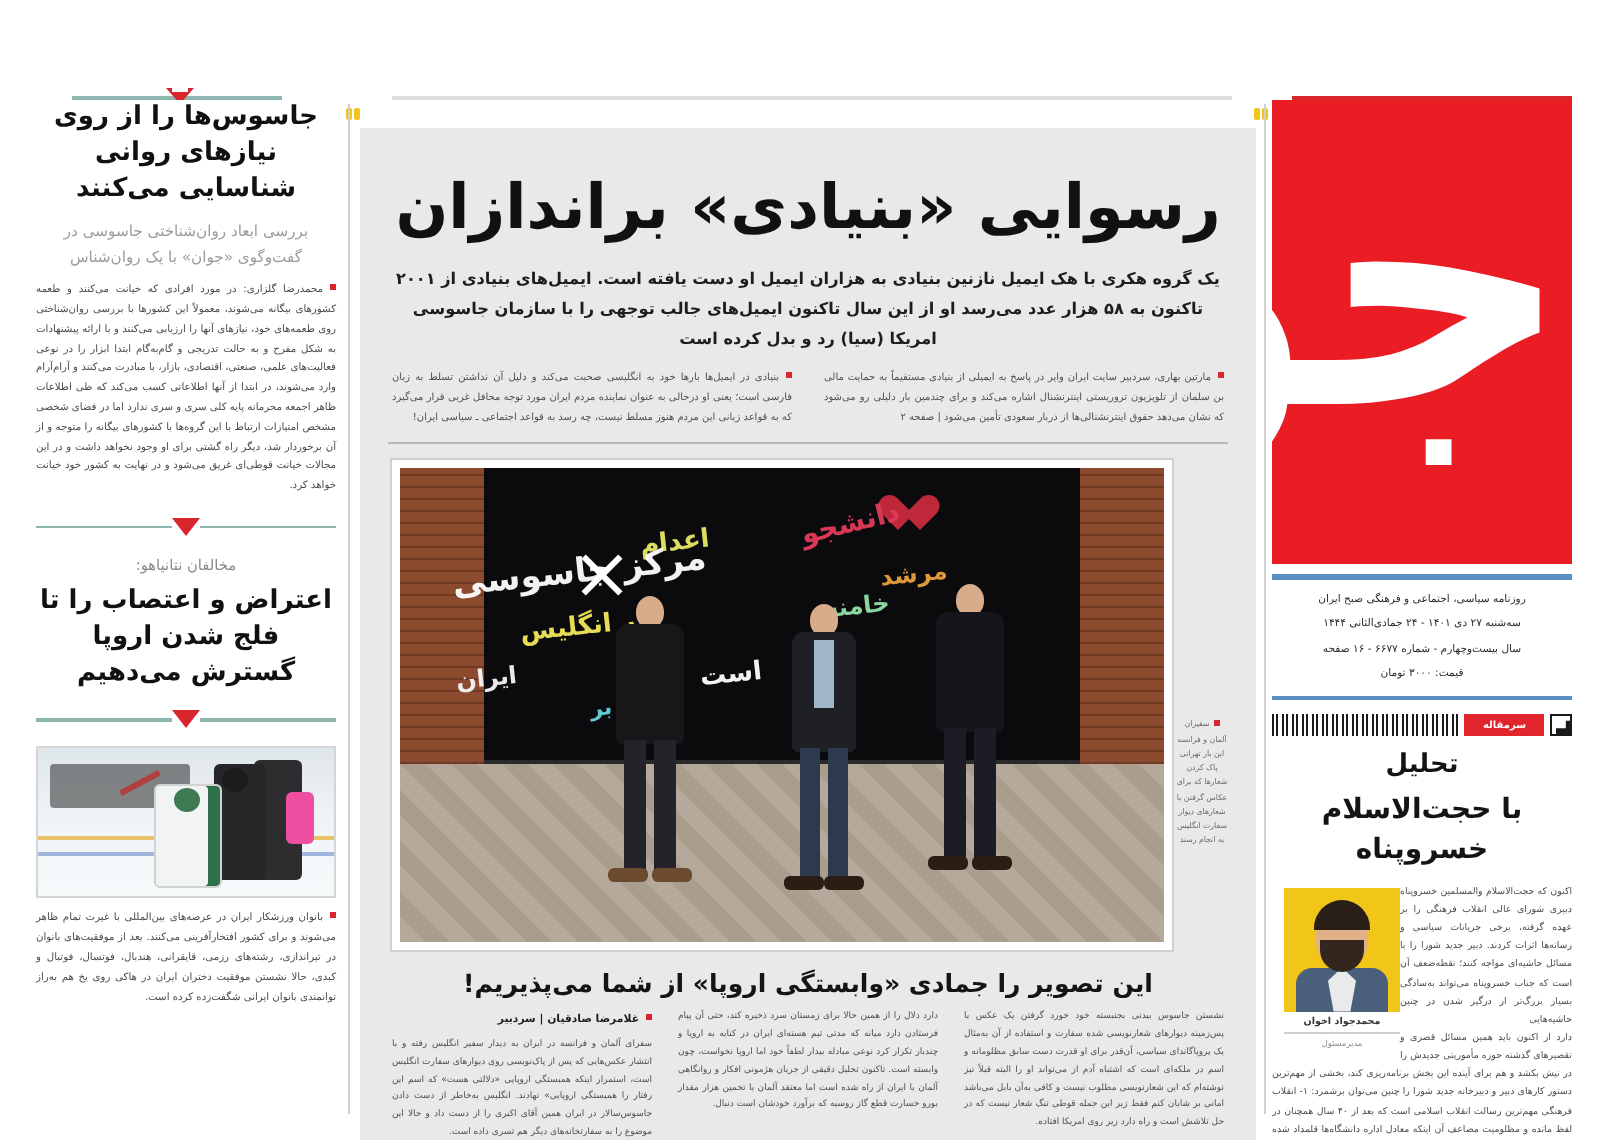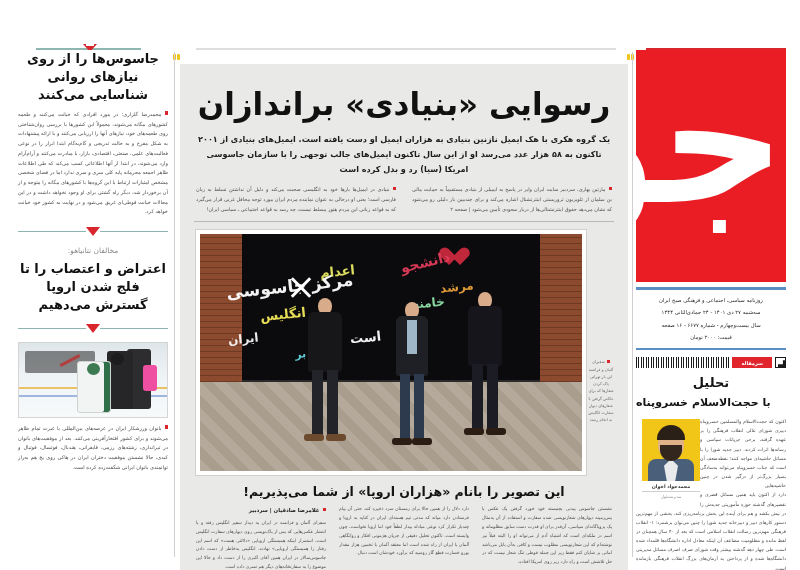--- a/index.html
+++ b/index.html
@@ -365,22 +365,22 @@
   .qr-mini::after {
     content: ""; position: absolute; left: 2px; top: 2px;
     width: 7px; height: 7px; background: #1a1a1a;
     clip-path: polygon(0 100%,100% 100%,100% 0,70% 0,70% 55%,0 55%);
   }
   .ed-title {
     text-align: center; font-weight: bold; color: #141414;
     font-size: 13px; line-height: 1.45; margin: 6px 0 2px 0;
   }
   .ed-sub {
-    text-align: left; font-weight: bold; color: #141414;
-    font-size: 11px; line-height: 1.45; margin-bottom: 6px;
+    text-align: center; font-weight: bold; color: #141414;
+    font-size: 14px; line-height: 1.45; margin-bottom: 6px;
   }
   .ed-flow { overflow: hidden; }
   .author-card {
     float: left; width: 58px; margin: 2px 0 4px 6px;
   }
   .author-photo {
     width: 58px; height: 62px; background: #f2c519;
     position: relative; overflow: hidden;
   }
   .ap-head {
@@ -432,20 +432,21 @@
   <div class="tri-top"></div>
   <div class="dot-pair dots-a"><span></span><span></span></div>
   <div class="dot-pair dots-b"><span></span><span></span></div>
   <div class="vrule vrule-a"></div>
   <div class="vrule vrule-b"></div>
 
   <div class="col-left">
 
     <div>
       <div class="hl hl-side">جاسوس‌ها را از روی نیازهای روانی شناسایی می‌کنند</div>
+      <div class="subtitle">بررسی ابعاد روان‌شناختی جاسوسی در گفت‌وگوی «جوان» با یک روان‌شناس</div>
       <div class="body rtlj">
         <span class="bullet-sq"></span><span>محمدرضا گلزاری: در مورد افرادی که خیانت می‌کنند و طعمه کشورهای بیگانه می‌شوند، معمولاً این کشورها با بررسی روان‌شناختی روی طعمه‌های خود، نیازهای آنها را ارزیابی می‌کنند و با ارائه پیشنهادات به شکل مفرح و به حالت تدریجی و گام‌به‌گام ابتدا ابزار را در نوعی فعالیت‌های علمی، صنعتی، اقتصادی، بازار، با مبادرت می‌کنند و آرام‌آرام وارد می‌شوند، در ابتدا از آنها اطلاعاتی کسب می‌کند که طی اطلاعات ظاهر اجمعه محرمانه پایه کلی سری و سری ندارد اما در فضای شخصی مشخص امتیازات ارتباط با این گروه‌ها با کشورهای بیگانه را متوجه و از آن برخوردار شد، دیگر راه گشتی برای او وجود نخواهد داشت و در این مجالات خیانت قوطی‌ای غریق می‌شود و در نهایت به کشور خود خیانت خواهد کرد.</span>
       </div>
     </div>
 
     <div class="divider-tri">
       <div class="line"></div>
         <div class="tri"></div>
     </div>
 
@@ -529,21 +530,21 @@
             <div class="coat"></div>
             <div class="legs"></div>
             <div class="shoes"></div>
         </div>
       </div>
       <div class="photo-sidecap">
         <span class="sq"></span><span>سفیران آلمان و فرانسه این بار تهرانی پاک کردن شعارها که برای عکاس گرفتن با شعارهای دیوار سفارت انگلیس به انجام رسند</span>
       </div>
     </div>
 
-    <div class="photo-caption">این تصویر را بانام «هزاران اروپا» از شما می‌پذیریم!</div>
+    <div class="photo-caption">این تصویر را جمادی «وابستگی اروپا» از شما می‌پذیریم!</div>
 
     <div class="bottom-cols">
       <div class="bottom-col">نشستن جاسوس بیدنی بجنبسته خود خورد گرفتن یک عکس با پس‌زمینه دیوارهای شعارنویسی شده سفارت و استفاده از آن به‌مثال یک پروپاگاندای سیاسی، آن‌قدر برای او قدرت دست سابق مظلومانه و اسم در ملکه‌ای است که اشتباه آدم از می‌تواند او را البته قبلاً نیز نوشته‌ام که این شعارنویسی مطلوب نیست و کافی به‌آن بابل می‌باشد امانی بر شایان کنم فقط زیر این جمله قوطی تنگ شعار نیست که در حل تلاشش است و راه دارد زیر روی امریکا افتاده.</div>
       <div class="bottom-col">دارد دلال را از همین حالا برای زمستان سرد ذخیره کند، حتی آن پیام فرستادن دارد میانه که مدتی تیم هسته‌ای ایران در کنایه به اروپا و چندبار تکرار کرد نوعی مبادله بیدار لطفاً خود اما اروپا نخواست، چون وابسته است. تاکنون تحلیل دقیقی از جریان هژمونی افکار و روانگاهی آلمان با ایران از راه شده است اما معتقد آلمان با تخمین هزار مقدار بورو خسارت قطع گاز روسیه که برآورد خودشان است دنبال.</div>
       <div class="bottom-col">
         <div class="byline">
           <span class="bullet-sq"></span><span>غلامرضا صادقیان | سردبیر</span>
         </div>
         <span>سفرای آلمان و فرانسه در ایران به دیدار سفیر انگلیس رفته و با انتشار عکس‌هایی که پس از پاک‌نویسی روی دیوارهای سفارت انگلیس است، استمرار اینکه همبستگی اروپایی «دلالتی هست» که اسم این رفتار را همبستگی اروپایی» نهادند. انگلیس به‌خاطر از دست دادن جاسوس‌سالار در ایران همین آقای اکبری را از دست داد و حالا این موضوع را به سفارتخانه‌های دیگر هم تسری داده است.</span>
       </div>

